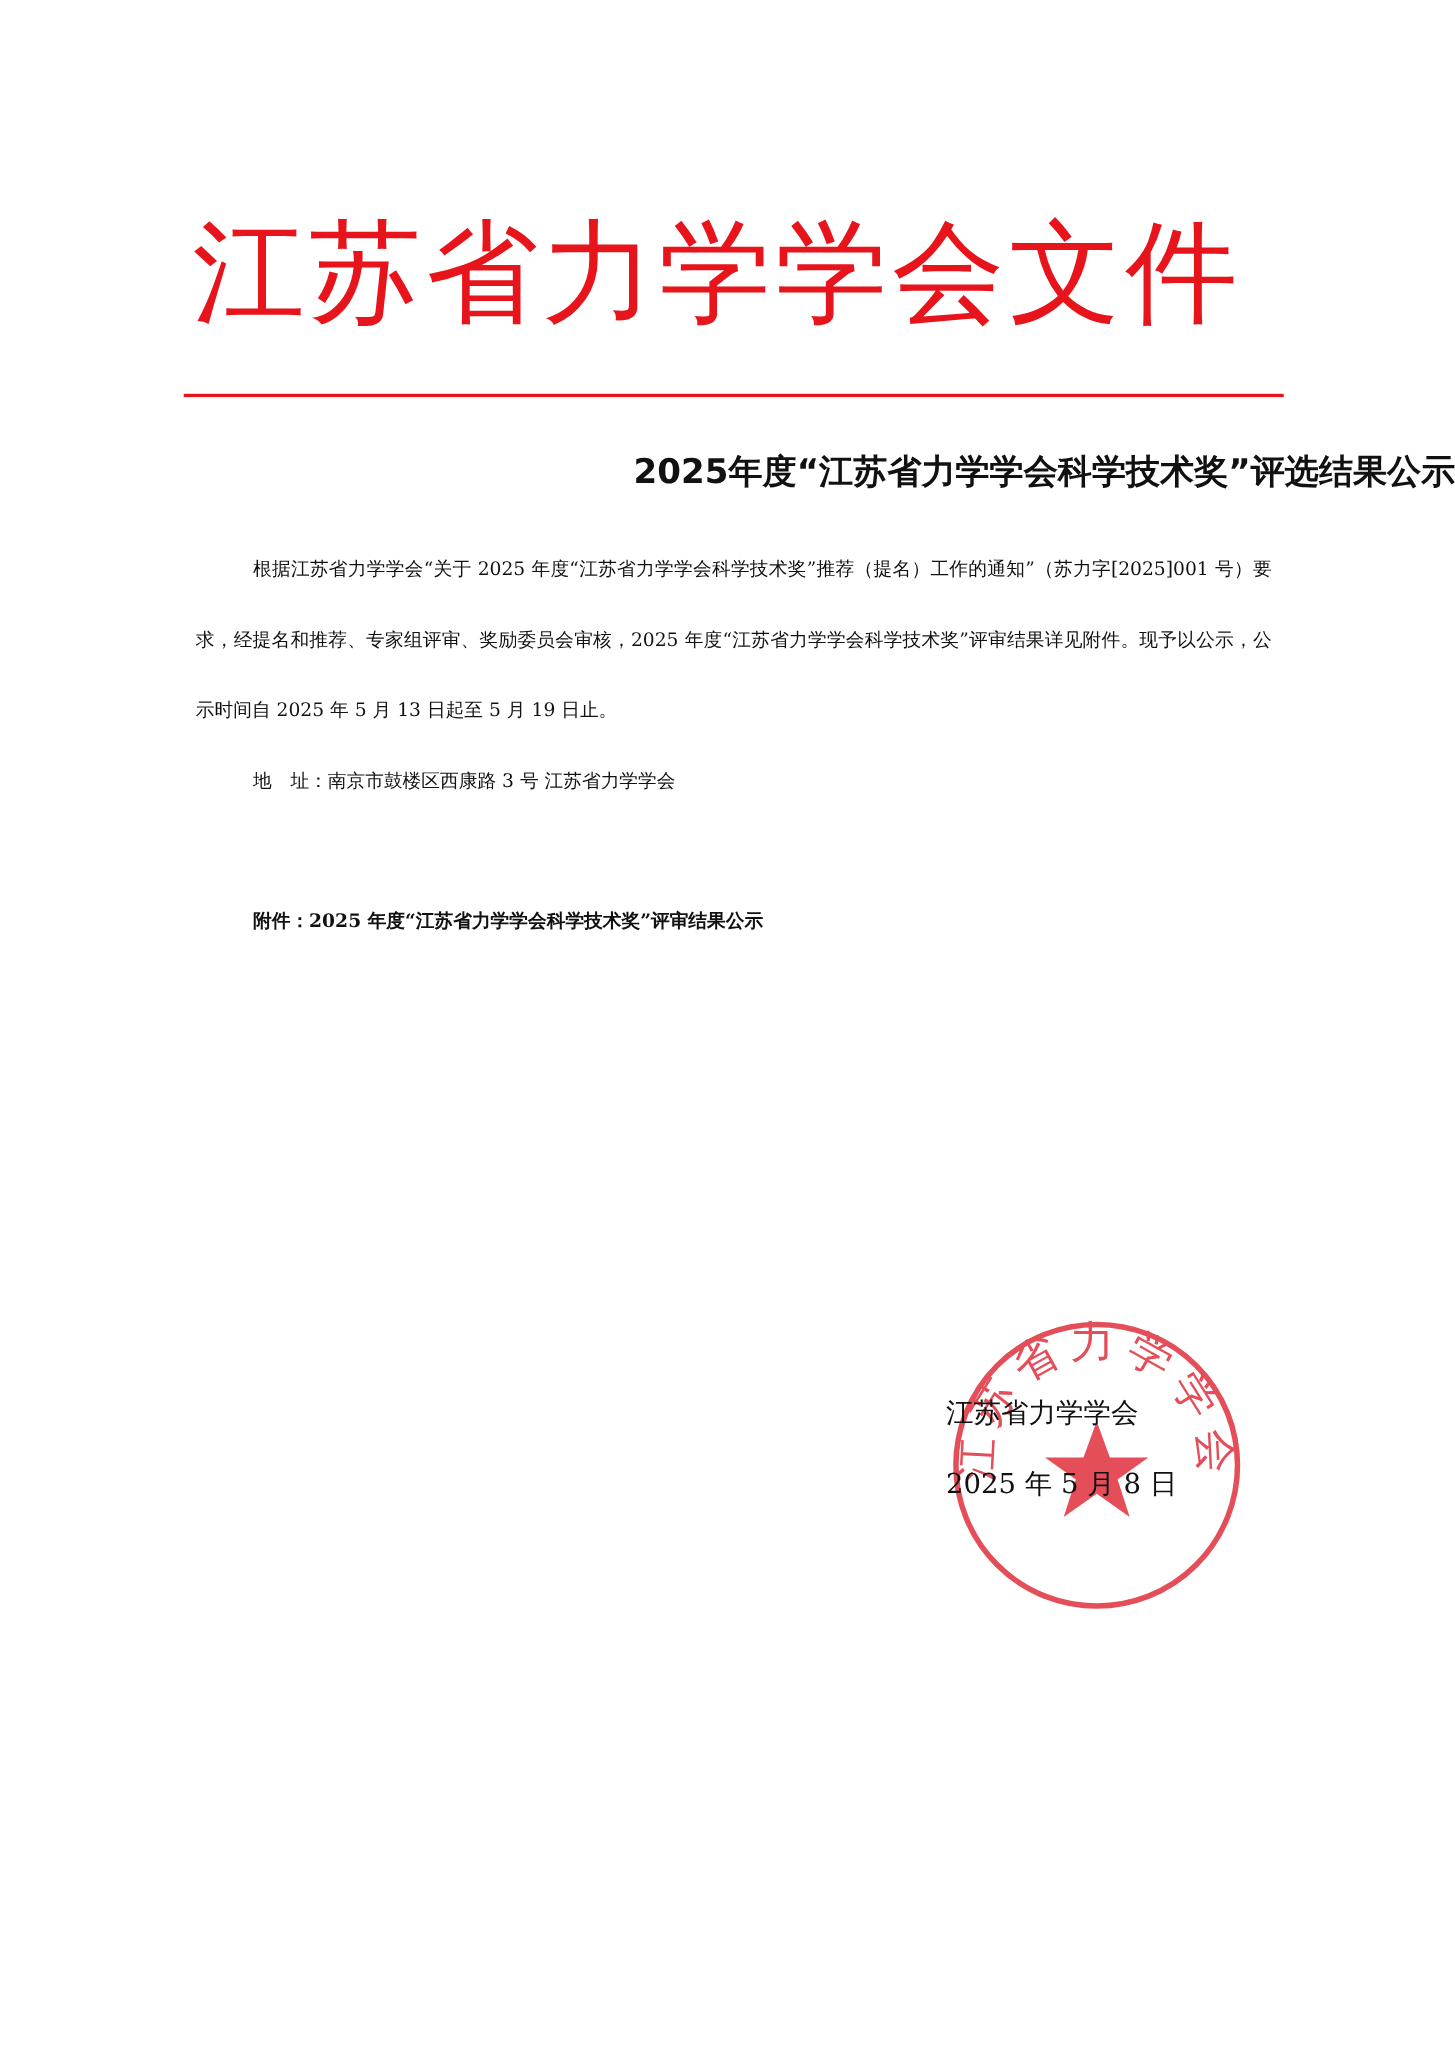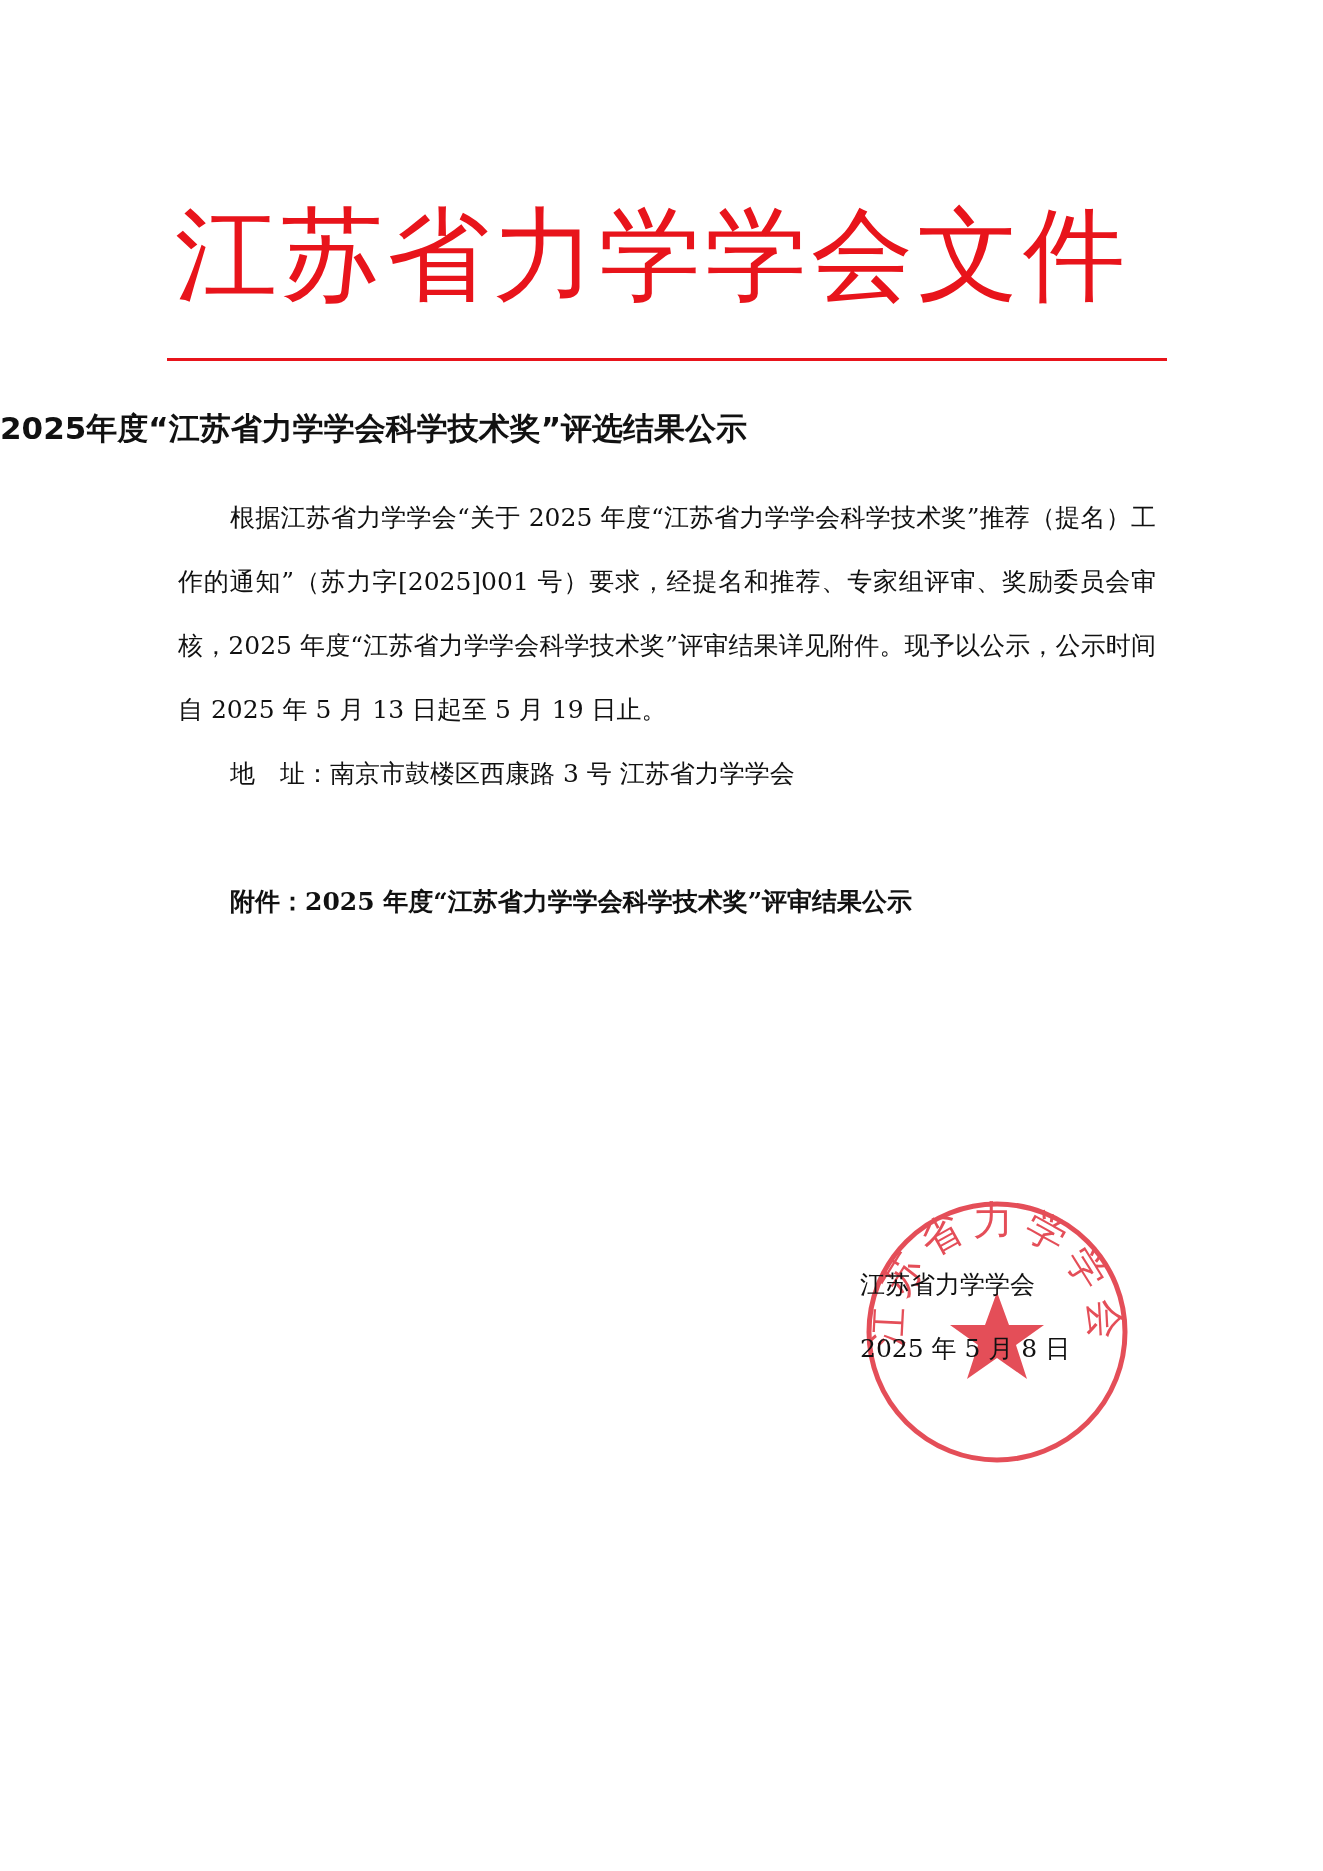--- a/index.html
+++ b/index.html
@@ -1,26 +1,26 @@
 <!DOCTYPE html>
 <html><head>
   <meta charset="utf-8">
   <style>
     html, body { margin: 0; padding: 0; background: #ffffff; }
     body { width: 1323px; height: 1871px; position: relative; overflow: hidden;
            font-family: "DejaVu Serif", "Liberation Serif", serif; color: #111; }
     .masthead { position: absolute; left: 175px; top: 205px; width: 975px;
-                font-family: Liberation Serif, serif; font-size: 102px; color: #e8141b;
+                font-family: Liberation Mono, monospace; font-size: 102px; color: #e8141b;
                 letter-spacing: 4px; line-height: 1; white-space: nowrap; }
     .rule { position: absolute; left: 167px; top: 358px; width: 1000px; height: 3px; background: #e8141b; }
-    .title { position: absolute; left: 0; width: 1323px; top: 408px; text-align: left;
+    .title { position: absolute; left: 0; width: 1323px; top: 408px; text-align: right;
              font-family: "DejaVu Sans", "Liberation Sans", sans-serif; font-weight: bold;
              font-size: 31px; color: #111; letter-spacing: 0px; }
     .body { position: absolute; left: 178px; width: 978px; top: 486px;
-            font-size: 25px; line-height: 64px; text-align: justify; }
+            font-size: 17px; line-height: 64px; text-align: justify; }
     .para { margin: 0; text-indent: 52px; }
     .line { margin: 0; padding-left: 52px; }
     .line.gap { margin-top: 64px; font-weight: bold; }
     .sign { position: absolute; left: 860px; top: 1253px; font-size: 25px; line-height: 64px; z-index: 2; }
     .seal { position: absolute; left: 862px; top: 1197px; width: 270px; height: 270px; z-index: 1; opacity: 0.85; }
   </style>
 </head>
 <body>
 
 <div class="masthead">江苏省力学学会文件</div>

